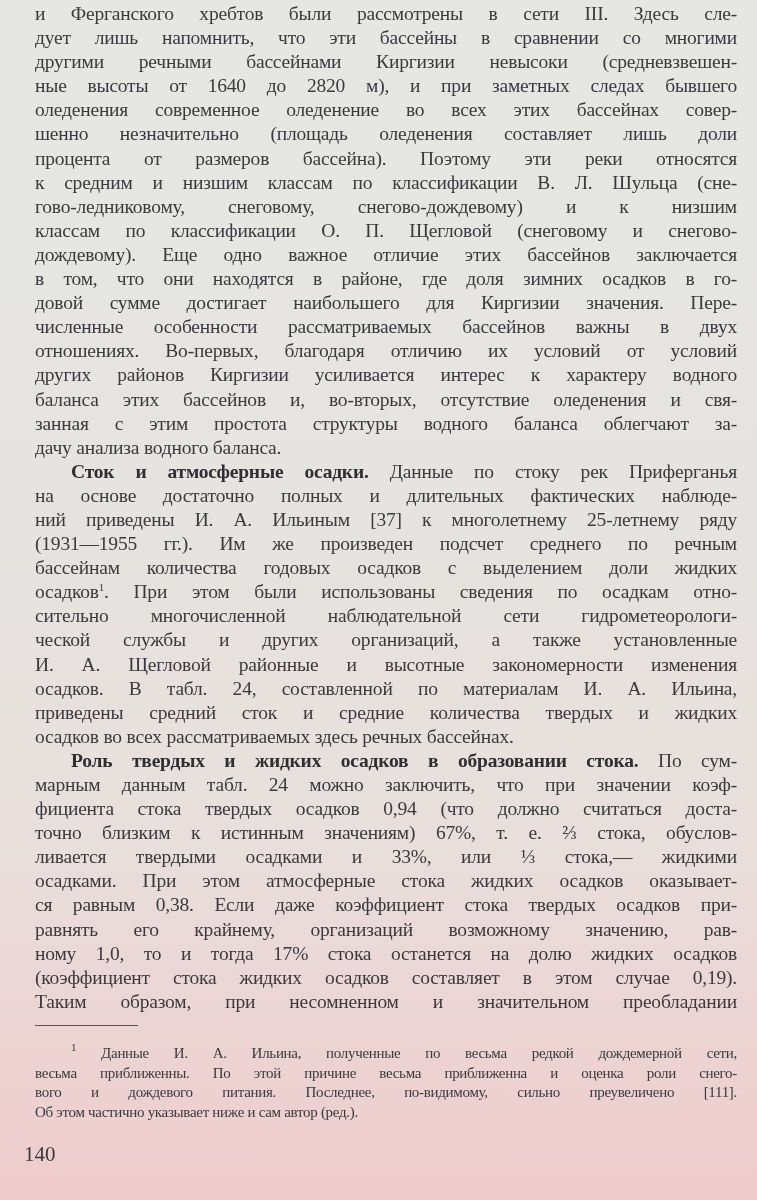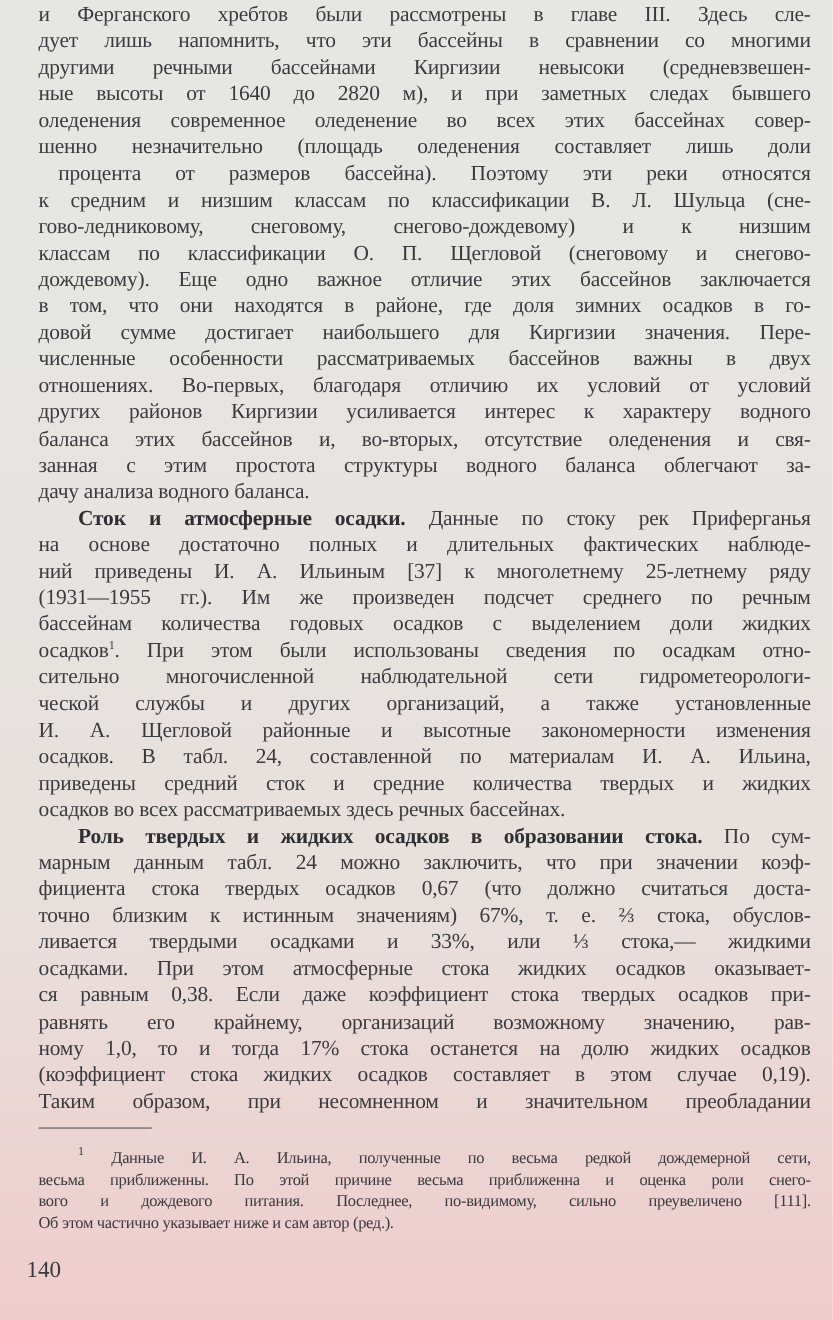--- a/index.html
+++ b/index.html
@@ -52,27 +52,27 @@
     position: absolute; left: 24px; top: 1142px;
     font-size: 21px; color: #3a3a3e;
   }
 </style>
 </head>
 <body>
 
 <div class="page">
 
   <div>
-    <span class="line" style="word-spacing: 0px;">и Ферганского хребтов были рассмотрены в главе III. Здесь сле-</span>
+    <span class="line" style="word-spacing: 0px;">и Ферганского хребтов были рассмотрены в сети III. Здесь сле-</span>
     <span class="line" style="word-spacing: 0px;">дует лишь напомнить, что эти бассейны в сравнении со многими</span>
     <span class="line" style="word-spacing: 0px;">другими речными бассейнами Киргизии невысоки (средневзвешен-</span>
     <span class="line" style="word-spacing: 0px;">ные высоты от 1640 до 2820 м), и при заметных следах бывшего</span>
     <span class="line" style="word-spacing: 0px;">оледенения современное оледенение во всех этих бассейнах совер-</span>
     <span class="line" style="word-spacing: 0px;">шенно незначительно (площадь оледенения составляет лишь доли</span>
-    <span class="line" style="word-spacing: 0px; margin-left: 18px;">процента от размеров бассейна). Поэтому эти реки относятся</span>
+    <span class="line" style="word-spacing: 0px;">процента от размеров бассейна). Поэтому эти реки относятся</span>
     <span class="line" style="word-spacing: 0px;">к средним и низшим классам по классификации В. Л. Шульца (сне-</span>
     <span class="line" style="word-spacing: 0px;">гово-ледниковому, снеговому, снегово-дождевому) и к низшим</span>
     <span class="line" style="word-spacing: 0px;">классам по классификации О. П. Щегловой (снеговому и снегово-</span>
     <span class="line" style="word-spacing: 0px;">дождевому). Еще одно важное отличие этих бассейнов заключается</span>
     <span class="line" style="word-spacing: 0px;">в том, что они находятся в районе, где доля зимних осадков в го-</span>
     <span class="line" style="word-spacing: 0px;">довой сумме достигает наибольшего для Киргизии значения. Пере-</span>
     <span class="line" style="word-spacing: 0px;">численные особенности рассматриваемых бассейнов важны в двух</span>
     <span class="line" style="word-spacing: 0px;">отношениях. Во-первых, благодаря отличию их условий от условий</span>
     <span class="line" style="word-spacing: 0px;">других районов Киргизии усиливается интерес к характеру водного</span>
     <span class="line" style="word-spacing: 0px;">баланса этих бассейнов и, во-вторых, отсутствие оледенения и свя-</span>
@@ -91,21 +91,21 @@
     <span class="line" style="word-spacing: 0px;">ческой службы и других организаций, а также установленные</span>
     <span class="line" style="word-spacing: 0px;">И. А. Щегловой районные и высотные закономерности изменения</span>
     <span class="line" style="word-spacing: 0px;">осадков. В табл. 24, составленной по материалам И. А. Ильина,</span>
     <span class="line" style="word-spacing: 0px;">приведены средний сток и средние количества твердых и жидких</span>
     <span class="line last">осадков во всех рассматриваемых здесь речных бассейнах.</span>
   </div>
 
   <div>
     <span class="line indent" style="word-spacing: 0px;"><span class="bold">Роль твердых и жидких осадков в образовании стока.</span><span> По сум-</span></span>
     <span class="line" style="word-spacing: 0px;">марным данным табл. 24 можно заключить, что при значении коэф-</span>
-    <span class="line" style="word-spacing: 0px;">фициента стока твердых осадков 0,67 (что должно считаться доста-</span>
+    <span class="line" style="word-spacing: 0px;">фициента стока твердых осадков 0,94 (что должно считаться доста-</span>
     <span class="line" style="word-spacing: 0px;">точно близким к истинным значениям) 67%, т. е. ⅔ стока, обуслов-</span>
     <span class="line" style="word-spacing: 0px;">ливается твердыми осадками и 33%, или ⅓ стока,— жидкими</span>
     <span class="line" style="word-spacing: 0px;">осадками. При этом атмосферные стока жидких осадков оказывает-</span>
     <span class="line" style="word-spacing: 0px;">ся равным 0,38. Если даже коэффициент стока твердых осадков при-</span>
     <span class="line" style="word-spacing: 0px;">равнять его крайнему, организаций возможному значению, рав-</span>
     <span class="line" style="word-spacing: 0px;">ному 1,0, то и тогда 17% стока останется на долю жидких осадков</span>
     <span class="line" style="word-spacing: 0px;">(коэффициент стока жидких осадков составляет в этом случае 0,19).</span>
     <span class="line" style="word-spacing: 0px;">Таким образом, при несомненном и значительном преобладании</span>
   </div>
 </div>

